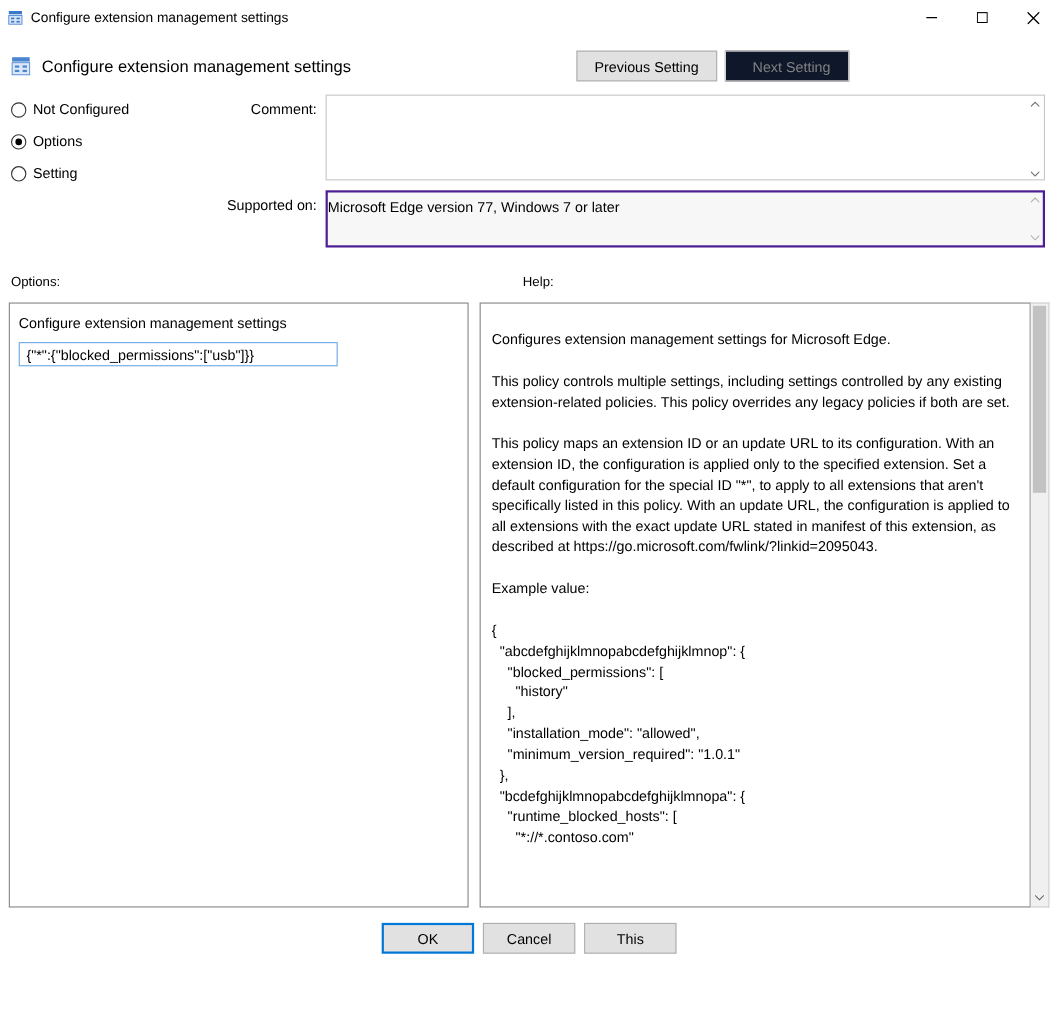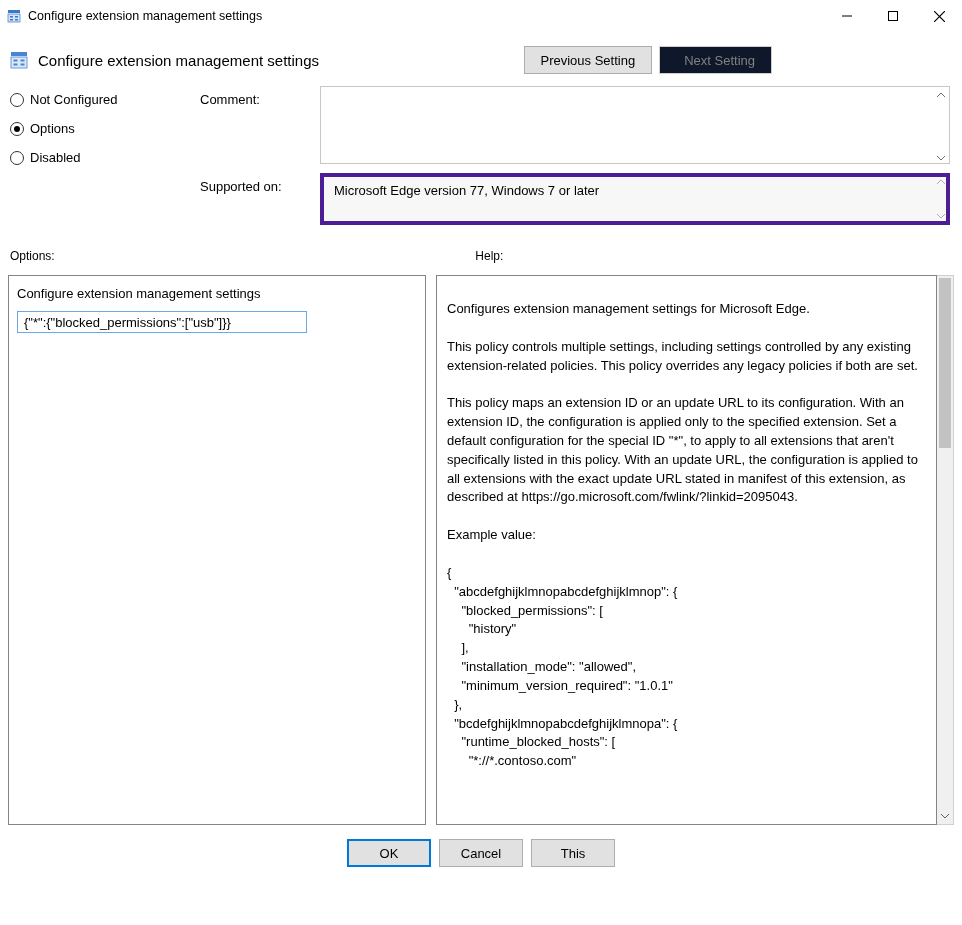--- a/index.html
+++ b/index.html
@@ -50,57 +50,57 @@
     font-size:13px;
     display:flex; align-items:center; justify-content:center;
     min-width: 84px;
   }
   .btn.disabled { color:#808080; border-color:#cfcfcf; background:#0f172a;padding-left:24px; }
   .btn.primary { border:2px solid #0078d7; background:#e1e1e1; }
   .main-grid {
     display:grid;
     grid-template-columns: 170px 100px 1fr;
     padding: 4px 12px 0 10px;
-    gap: 6px 20px;
+    gap: 6px 8px;
   }
   .radios { padding-top:6px; }
   .radio-row { display:flex; align-items:center; gap:6px; margin-bottom:14px; font-size:13px;}
   .radio {
     width:14px; height:14px; border-radius:50%;
     border:1px solid #333; flex:none;
     display:flex; align-items:center; justify-content:center;
     background:#fff;
   }
   .radio.checked::after {
     content:""; width:6px; height:6px; border-radius:50%; background:#000;
   }
-  .label-col { padding-top:6px; font-size:13px; }
+  .label-col { padding-top:6px; font-size:13px;text-align:right; }
   .textarea {
     border:1px solid #c7c7c7;
     height: 78px;
     background:#fff;
     padding:4px 16px 4px 6px;
     overflow:auto;
     position:relative;
     font:inherit;
     width:100%;
     resize:none;
   }
   .sc-wrap { position:relative; }
   .fake-scroll-arrow {
     position:absolute; right:2px; width:14px; height:14px;
     display:flex; align-items:center; justify-content:center;
     color:#606060;
     pointer-events:none;
   }
   .supported-box {
-    border:4px solid #4c1d95;
+    border:2px solid #4c1d95;
     background:#f7f7f7;
     height:52px;
-    padding:6px 16px 6px 10px;
+    padding:6px 16px 6px 0;
     position:relative;
     font:inherit;
     width:100%;
   }
   .section-labels {
     display:flex;
     padding: 24px 12px 4px 10px;
   }
   .section-labels .lbl { width:49.5%; font-size:12px; }
   .two-pane {
@@ -217,21 +217,21 @@
     <div class="radio-row">
       <span class="radio"></span>
       <span>Not Configured</span>
     </div>
     <div class="radio-row">
       <span class="radio checked"></span>
       <span>Options</span>
     </div>
     <div class="radio-row">
       <span class="radio"></span>
-      <span>Disabled</span>
+      <span>Setting</span>
     </div>
   </div>
 
   <div class="label-col">Comment:</div>
   <div class="sc-wrap">
     <textarea class="textarea" style=""></textarea>
     <span class="fake-scroll-arrow" style="top:2px;">
       <svg width="8" height="8" viewBox="0 0 8 8">
           <path d="M0 6 L4 2 L8 6" fill="none" stroke="#707070" stroke-width="1"></path>
         </svg>

